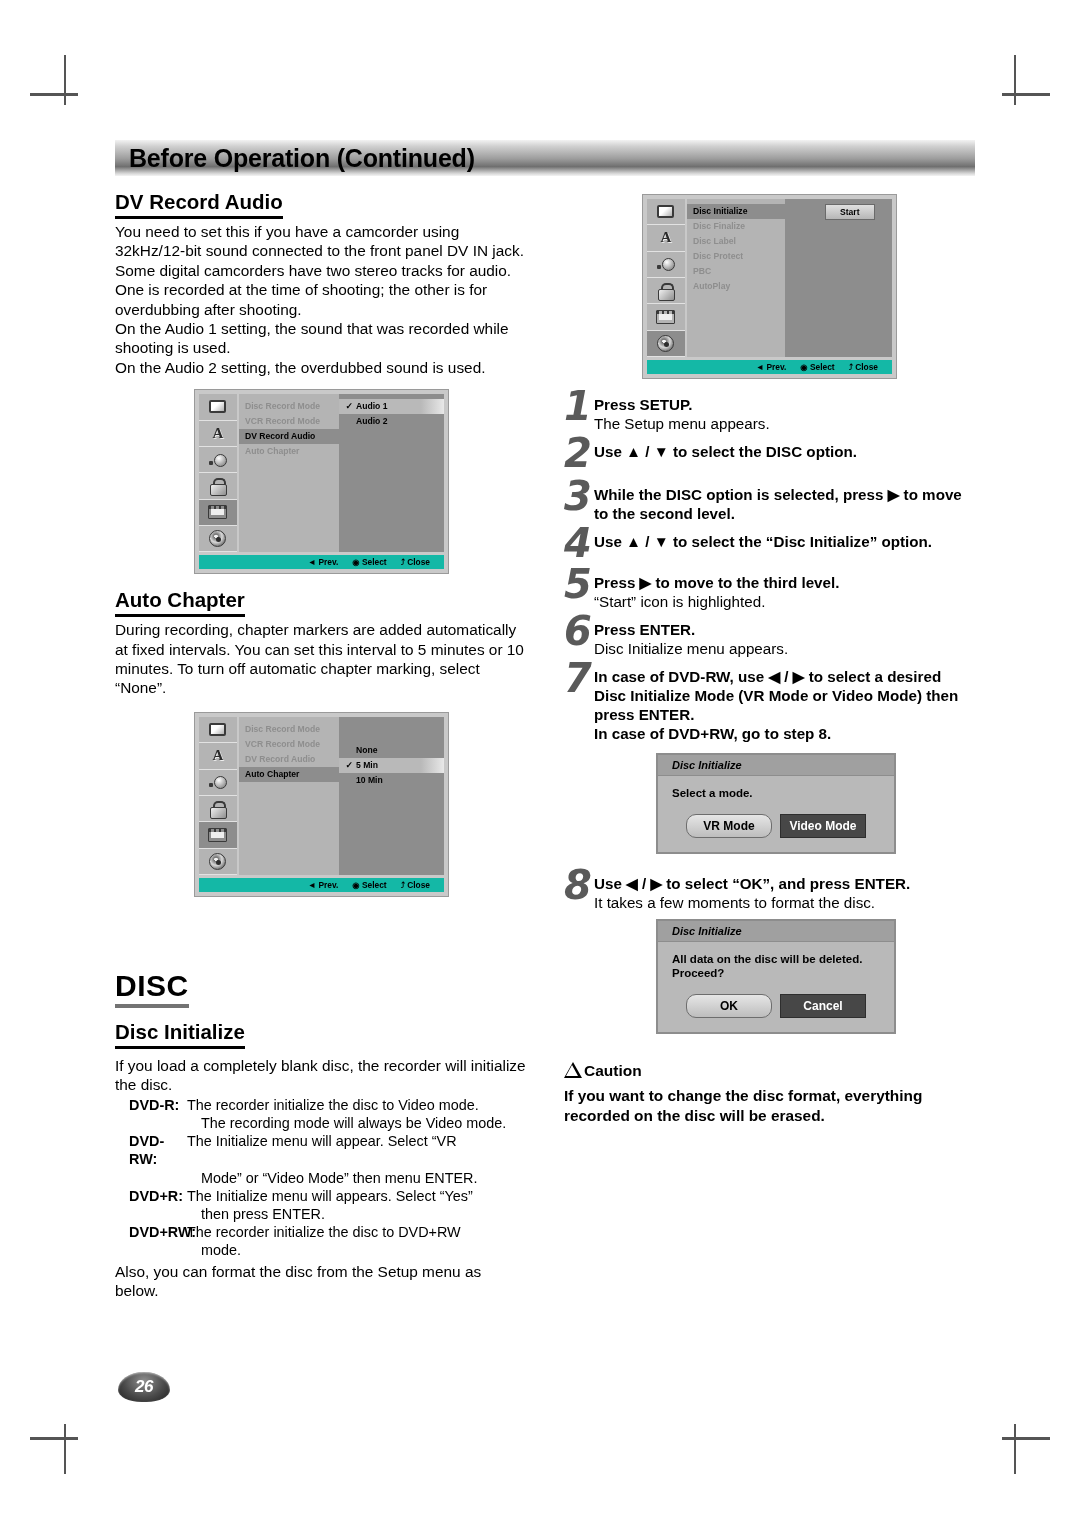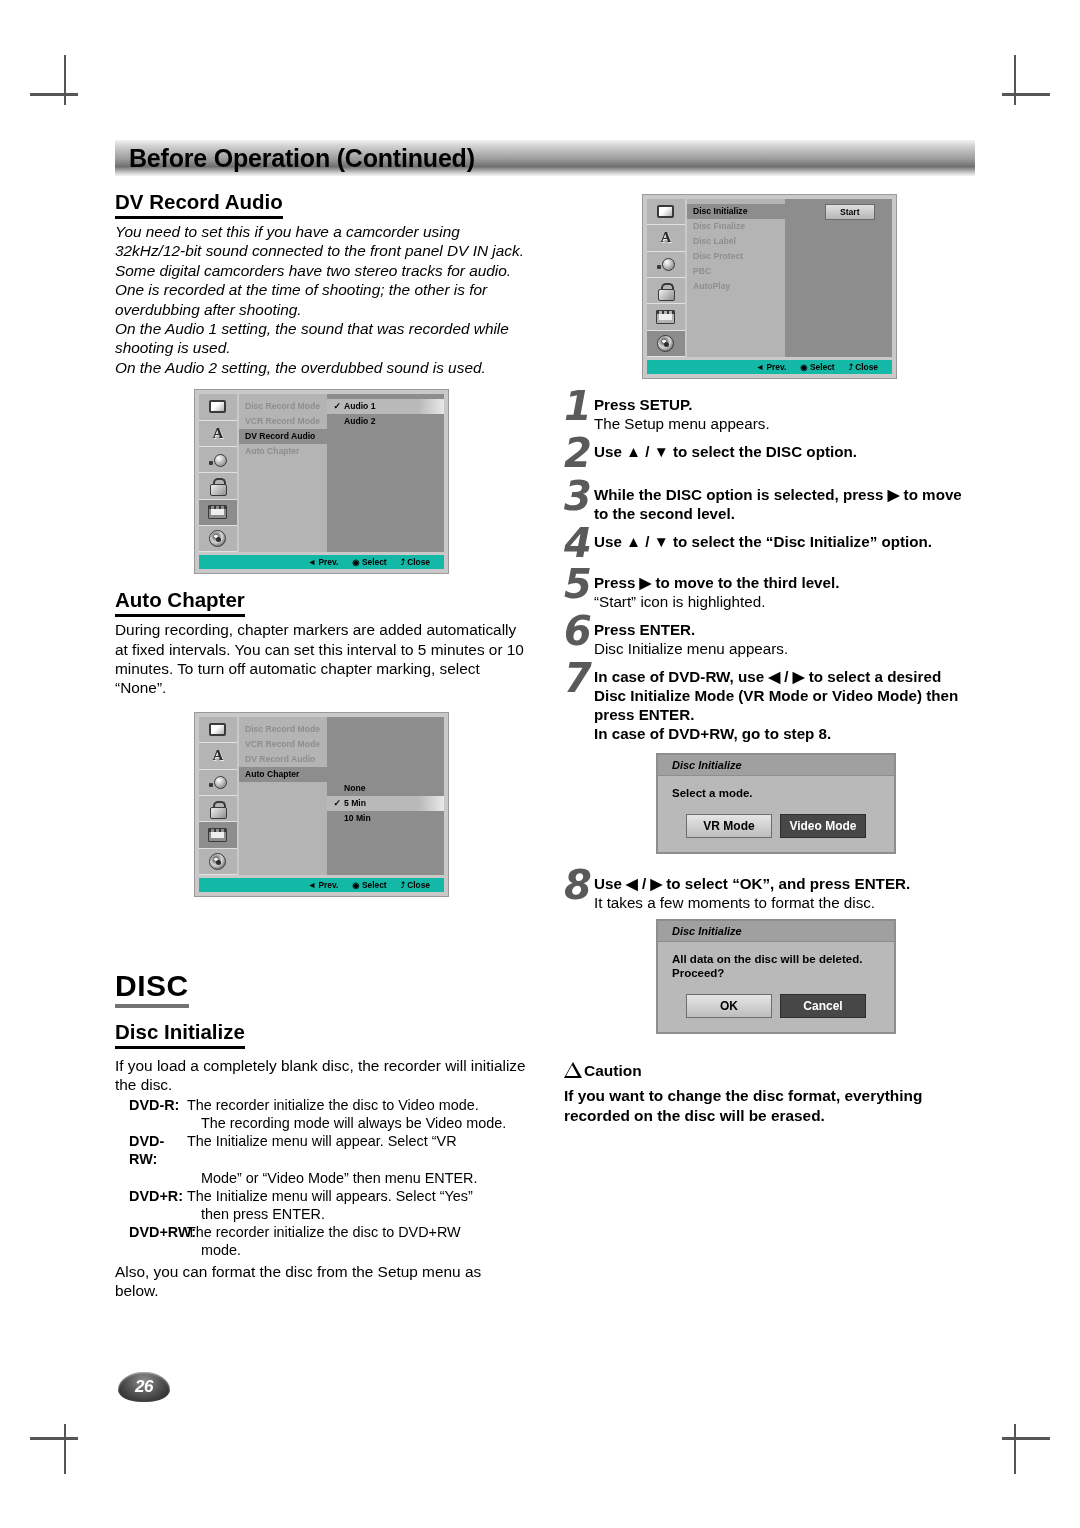--- a/index.html
+++ b/index.html
@@ -70,21 +70,21 @@
     display:flex; flex-direction:column;
     border-right:2px solid #c9c9c9;
   }
   .osd-ico {
     flex:1; display:flex; align-items:center; justify-content:center;
     border-bottom:1px solid #e2e2e2;
     position:relative;
   }
   .osd-ico.sel { background:#8d8d8d; }
   .osd-mid {
-    width:88px; background:#b4b4b4;
+    width:100px; background:#b4b4b4;
     padding-top:5px;
   }
   .osd-right { flex:1; background:#8d8d8d; padding-top:5px; position:relative;text-align:right; }
 
   .mi {
     font-size:8.6px; font-weight:bold; color:#8e8e8e;
     padding:2px 4px 2px 6px; line-height:11px; white-space:nowrap;
   }
   .mi.active { background:#8d8d8d; color:#000; }
   .mi.dim { color:#8e8e8e; }
@@ -166,21 +166,21 @@
     background:#a0a0a0; border-bottom:1px solid #8d8d8d;
     font-size:11px; font-weight:bold; font-style:italic;
     padding:4px 0 4px 14px; color:#000;
   }
   .dlg-msg { font-size:11.5px; font-weight:bold; padding:10px 14px 0 14px; line-height:14px; }
   .dlg-btns { display:flex; gap:8px; justify-content:center; margin-top:14px; }
   .dlg-btn {
     font-size:12px; font-weight:bold; padding:4px 0; width:86px; text-align:center;
     border:1px solid #6d6d6d;
   }
-  .dlg-btn.light { background:linear-gradient(to bottom,#e6e6e6,#bdbdbd); color:#000; }
+  .dlg-btn.light { background:linear-gradient(to bottom,#e6e6e6,#bdbdbd); color:#000;border-radius:10px; }
   .dlg-btn.dark { background:#474747; color:#fff; border-color:#2e2e2e; }
 
   
   .caution { margin-top:28px; }
   .caution-head { display:flex; align-items:flex-end; gap:2px; }
   .warn-tri { width:0;height:0; border-left:9px solid transparent; border-right:9px solid transparent;
               border-bottom:16px solid #000; position:relative; }
   .warn-tri:after { content:""; position:absolute; left:-6.5px; top:3px; width:0;height:0;
               border-left:6.5px solid transparent; border-right:6.5px solid transparent; border-bottom:11.5px solid #fff; }
   .warn-bang { position:absolute; left:-1px; top:6px; font-size:8px; font-weight:bold; color:#000; line-height:1; }
@@ -222,21 +222,21 @@
   <div class="header-bar">
     <div class="title">Before Operation (Continued)</div>
   </div>
 
   <div class="cols">
 
     <div class="col-left">
 
       <div class="sec-wrap">
         <h2 class="sec">DV Record Audio</h2>
-        <p class="body" style="white-space:pre-line;font-style:italic;">You need to set this if you have a camcorder using 32kHz/12-bit sound connected to the front panel DV IN jack.
+        <p class="body" style="white-space:pre-line;">You need to set this if you have a camcorder using 32kHz/12-bit sound connected to the front panel DV IN jack.
 Some digital camcorders have two stereo tracks for audio. One is recorded at the time of shooting; the other is for overdubbing after shooting.
 On the Audio 1 setting, the sound that was recorded while shooting is used.
 On the Audio 2 setting, the overdubbed sound is used.</p>
       </div>
 
       <div style="display:flex;justify-content:center;margin:12px 0 4px 0;">
         <div class="osd">
           <div class="osd-body">
             <div class="osd-side">
               <div class="osd-ico">
@@ -310,21 +310,21 @@
               <div class="osd-ico">
                   <div class="g-disc"></div>
                 </div>
             </div>
             <div class="osd-mid">
               <div class="mi dim">Disc Record Mode</div>
               <div class="mi dim">VCR Record Mode</div>
               <div class="mi dim">DV Record Audio</div>
               <div class="mi active">Auto Chapter</div>
             </div>
-            <div class="osd-right" style="padding-top:64px;">
+            <div class="osd-right" style="padding-top:26px;">
               <div class="oi">
                 <span class="noChk"></span>
                 <span>None</span>
               </div>
               <div class="oi hl">
                 <span class="chk">✓</span>
                 <span>5 Min</span>
               </div>
               <div class="oi">
                 <span class="noChk"></span>

